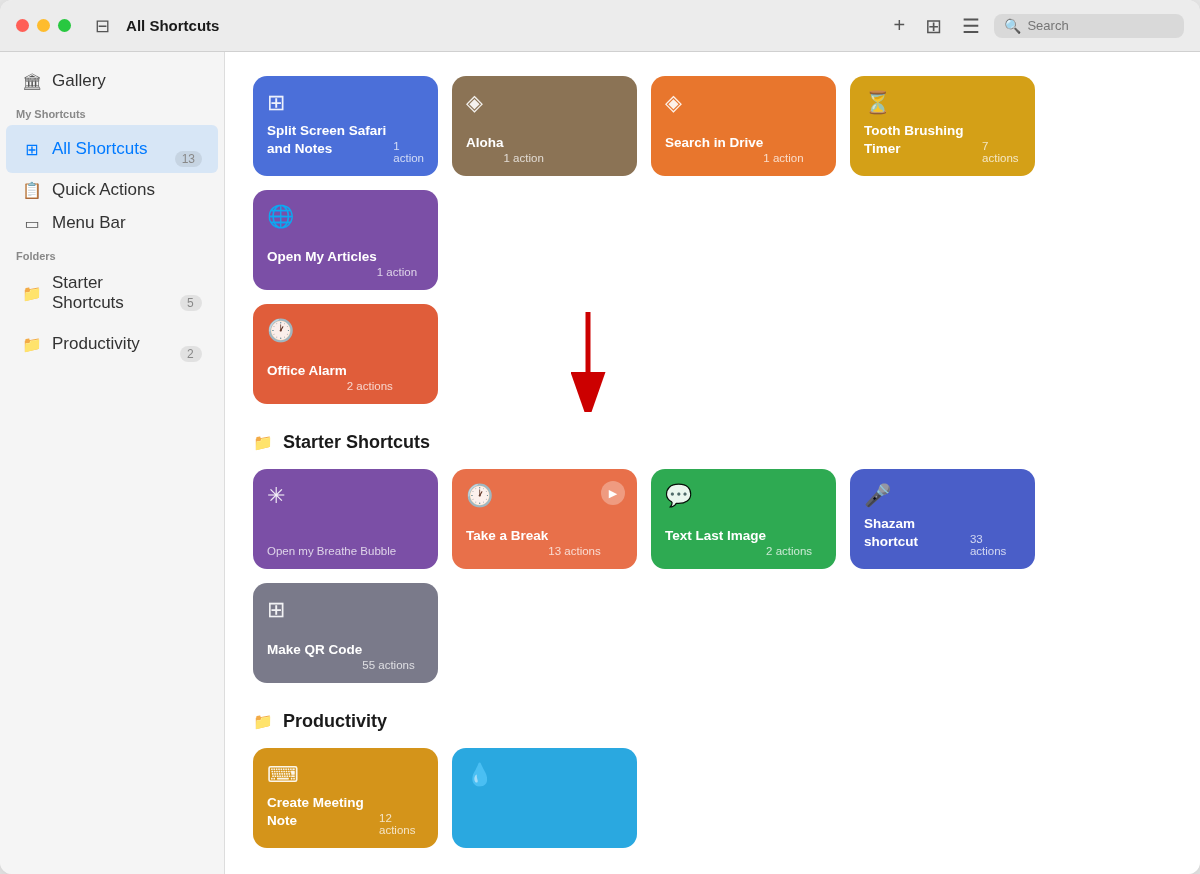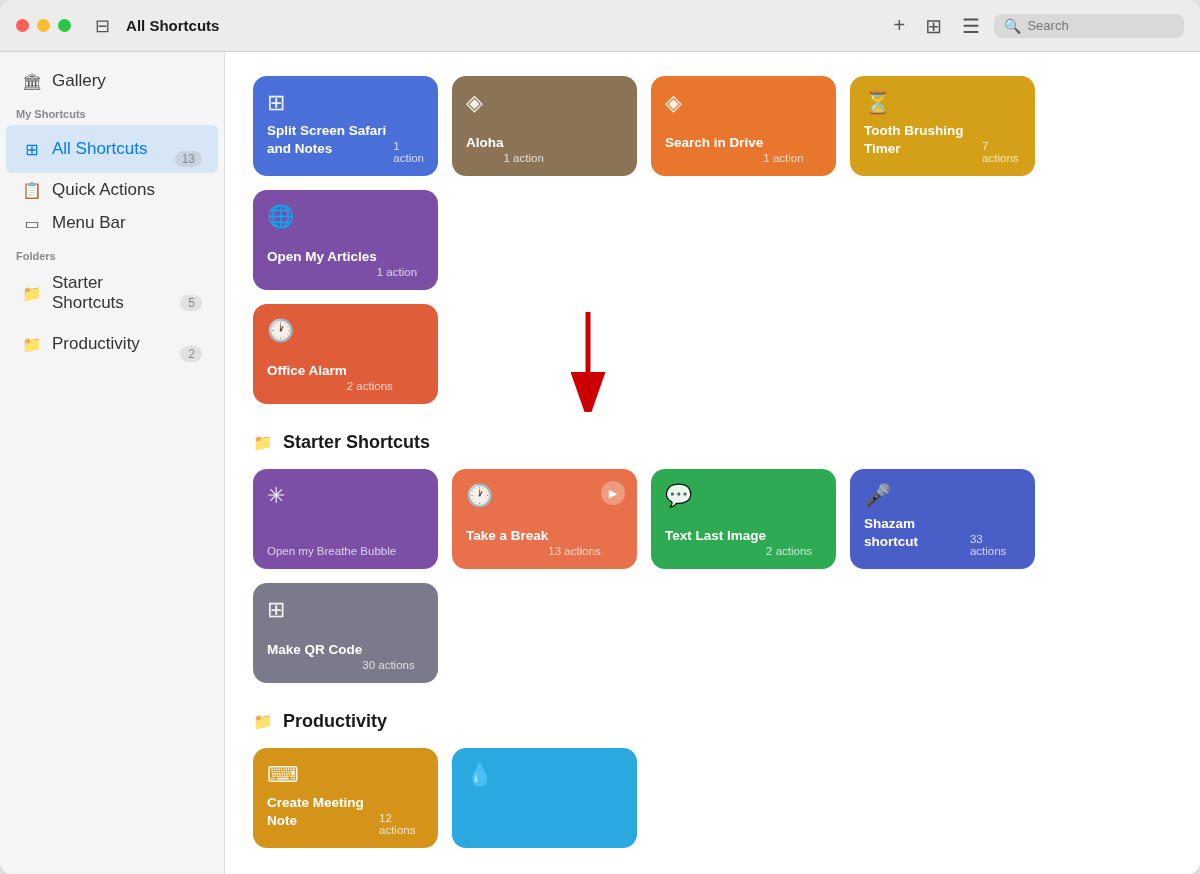--- a/index.html
+++ b/index.html
@@ -152,21 +152,21 @@
     }
     .sidebar-item.active .sidebar-item-label { color: #007aff; font-weight: 500; }
 
     .sidebar-item-badge {
       font-size: 12px;
       color: #888;
       background: rgba(0,0,0,0.08);
       border-radius: 10px;
       padding: 1px 7px;
       min-width: 22px;
-      text-align: right;
+      text-align: left;
       margin-top: 20px;
     }
 
     
     .main-content {
       flex: 1;
       background: #ffffff;
       overflow-y: auto;
       padding: 24px 28px;
     }
@@ -428,21 +428,21 @@
           <div class="shortcut-card-info">
             <div class="shortcut-card-name">Shazam shortcut</div>
             <div class="shortcut-card-subtext">33 actions</div>
           </div>
         </div>
 
         <div class="shortcut-card card-gray">
           <div class="shortcut-card-icon">⊞</div>
           <div class="shortcut-card-info">
             <div class="shortcut-card-name">Make QR Code</div>
-            <div class="shortcut-card-subtext">30 actions</div>
+            <div class="shortcut-card-subtext">55 actions</div>
           </div>
         </div>
 
       </div>
 
       <div class="section-header">
         <span class="section-header-icon">📁</span>
         <span class="section-header-title">Productivity</span>
       </div>
 

